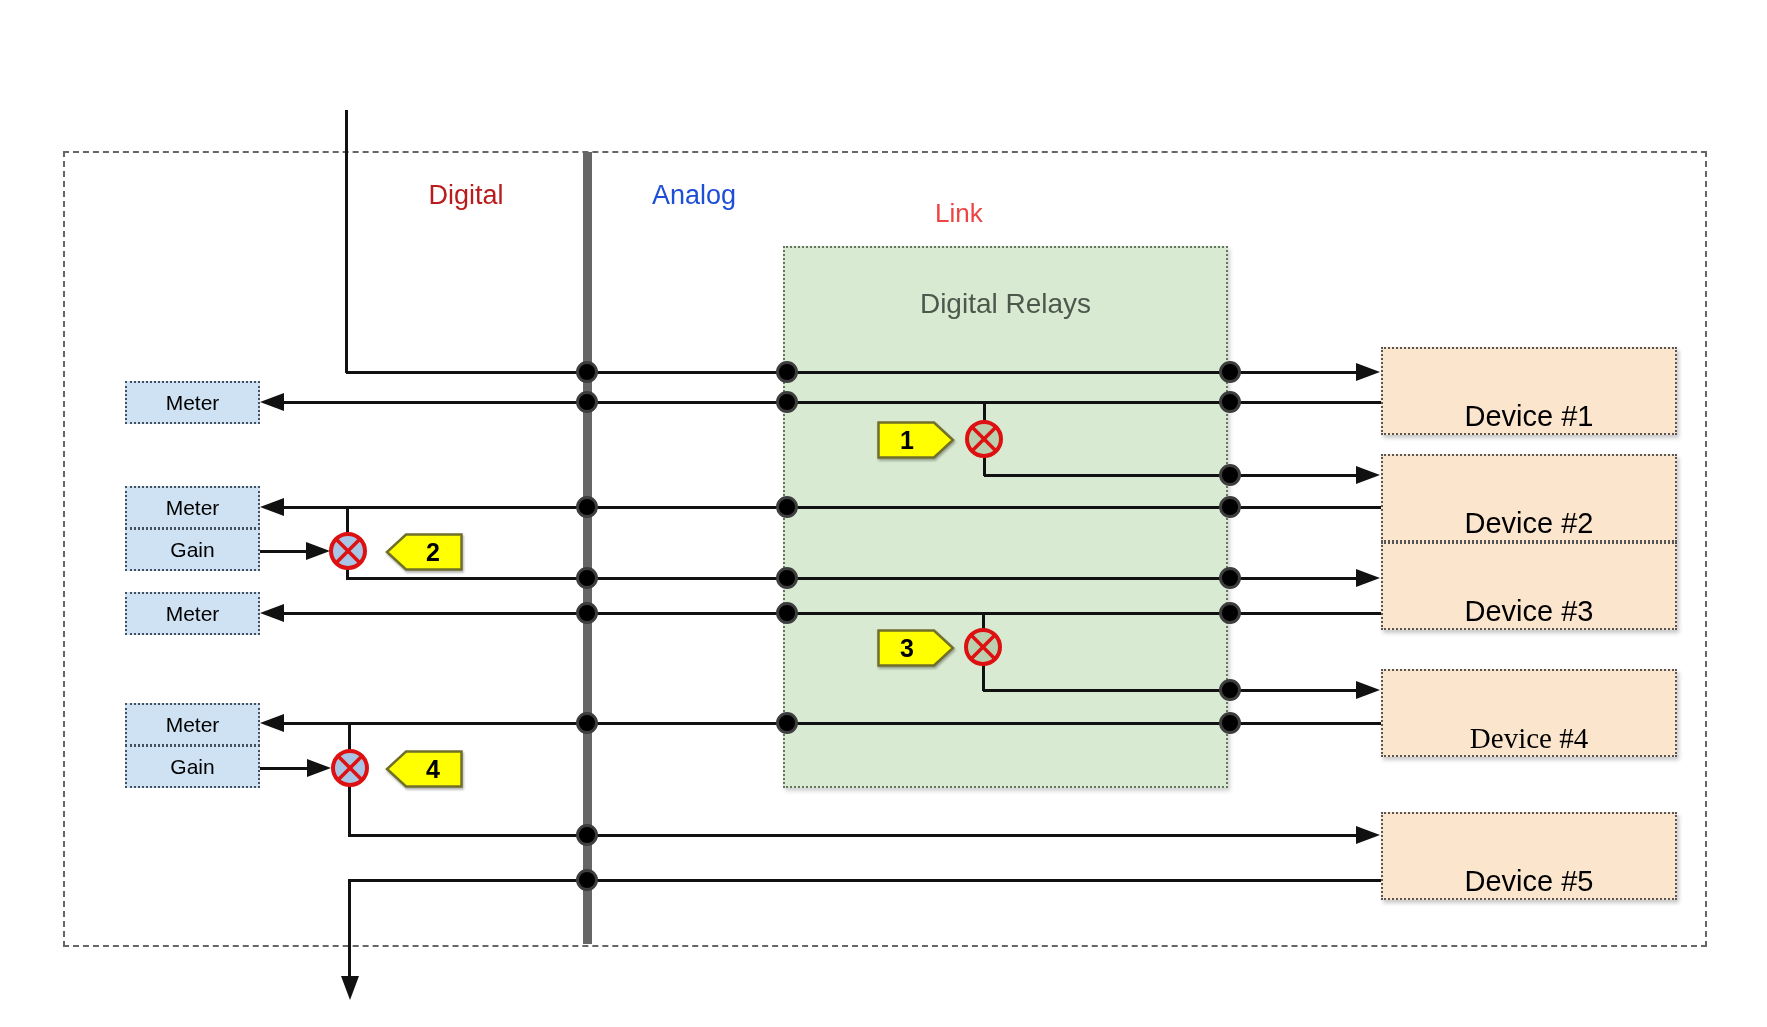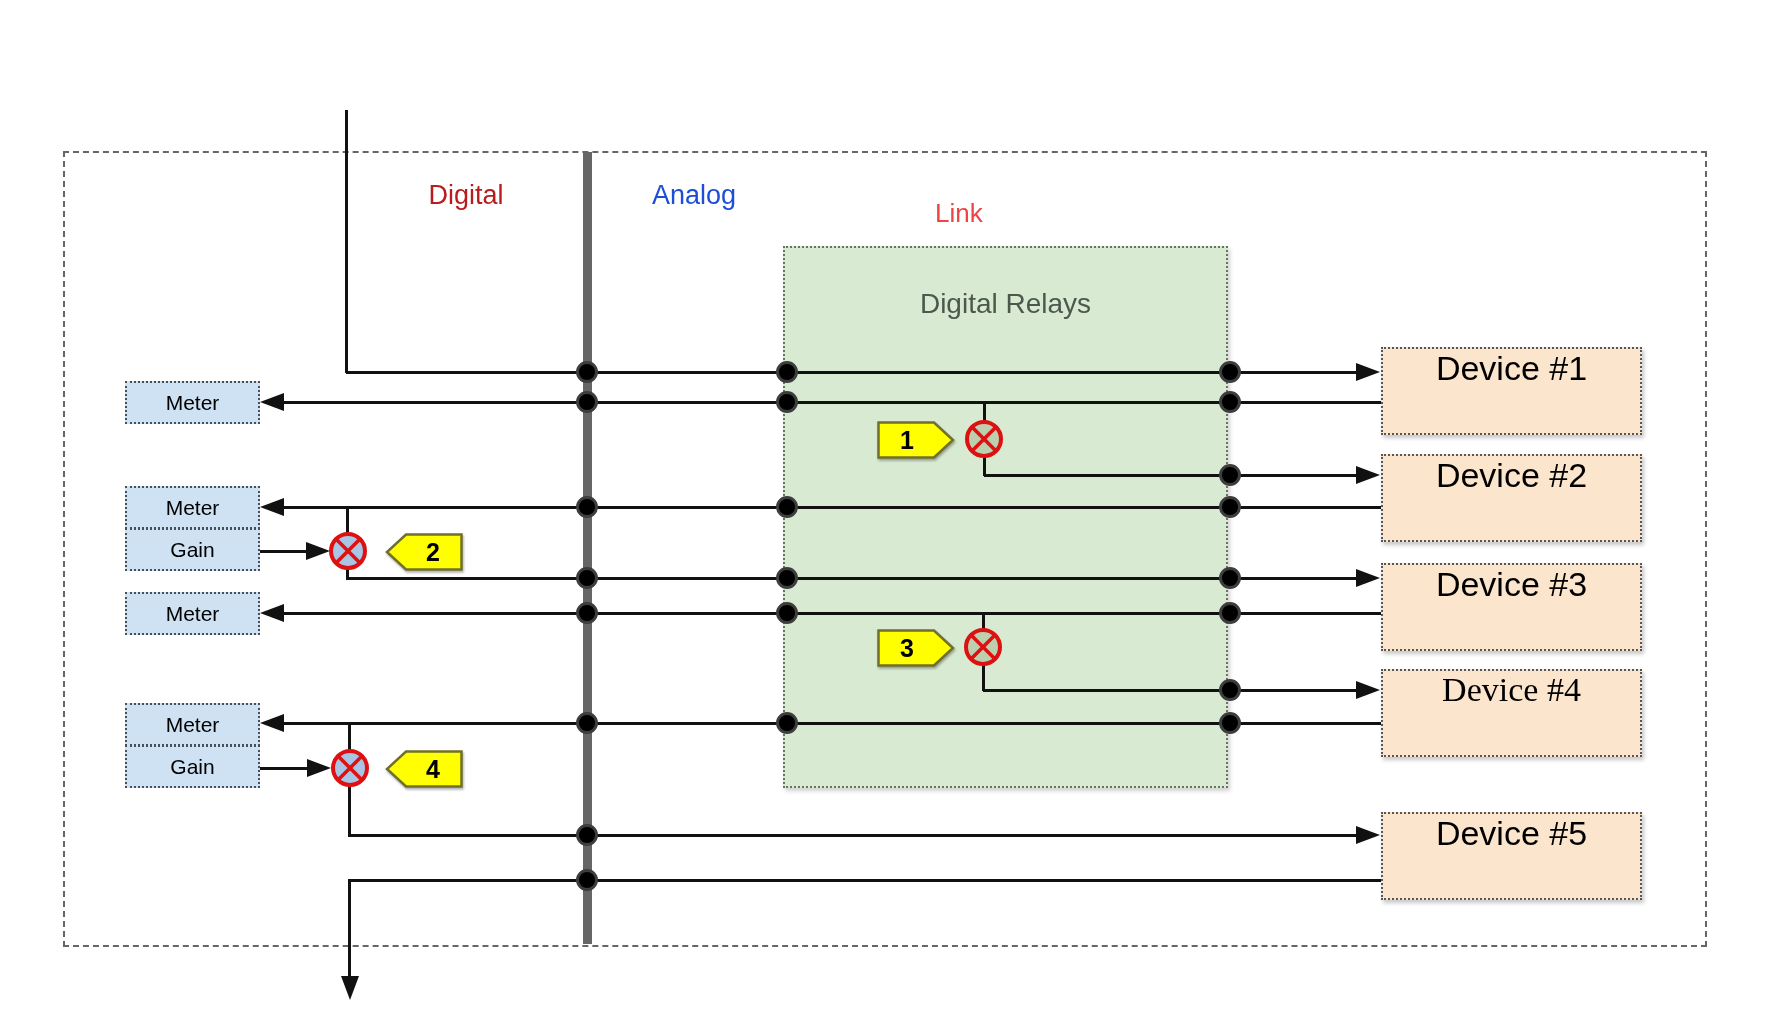--- a/index.html
+++ b/index.html
@@ -21,23 +21,23 @@
   .green-box{
     background:#d9ead3;border:2px dotted #66755f;
     box-shadow:2px 3px 4px rgba(0,0,0,0.18);
   }
   .mod-box{
     width:135px;height:43px;background:#cfe2f3;border:2px dotted #44505c;
     display:flex;align-items:center;justify-content:center;
     font-size:21px;color:#000;box-sizing:border-box;
   }
   .device-box{
-    width:261px;height:88px;background:#fce5cd;border:2px dotted #565656;
-    display:flex;align-items:flex-start;justify-content:center;
-    font-size:34px;color:#000;box-sizing:border-box;
+    width:296px;height:88px;background:#fce5cd;border:2px dotted #565656;
+    display:flex;align-items:flex-end;justify-content:center;
+    font-size:29px;color:#000;box-sizing:border-box;
     box-shadow:2px 3px 4px rgba(0,0,0,0.22);
   }
   .line-h{background:#111;height:3px;}
   .line-v{background:#111;width:3px;}
   .dot{
     width:22px;height:22px;border-radius:50%;background:#000;
     border:3px solid #3d3d3d;box-sizing:border-box;
   }
   .arr-r{width:0;height:0;border-top:9px solid transparent;border-bottom:9px solid transparent;border-left:24px solid #111;}
   .arr-l{width:0;height:0;border-top:9px solid transparent;border-bottom:9px solid transparent;border-right:24px solid #111;}
@@ -174,21 +174,21 @@
   <div class="abs mod-box" style="left:125px;top:745px;">
     <span>Gain</span>
   </div>
 
   <div class="abs device-box" style="left:1381px;top:347px;">
     <span>Device #1</span>
   </div>
   <div class="abs device-box" style="left:1381px;top:454px;">
     <span>Device #2</span>
   </div>
-  <div class="abs device-box" style="left:1381px;top:563px;">
+  <div class="abs device-box" style="left:1381px;top:542px;">
     <span>Device #3</span>
   </div>
   <div class="abs device-box" style="left:1381px;top:669px;font-family:Liberation Serif, serif;">
     <span>Device #4</span>
   </div>
   <div class="abs device-box" style="left:1381px;top:812px;">
     <span>Device #5</span>
   </div>
 
 </div>

